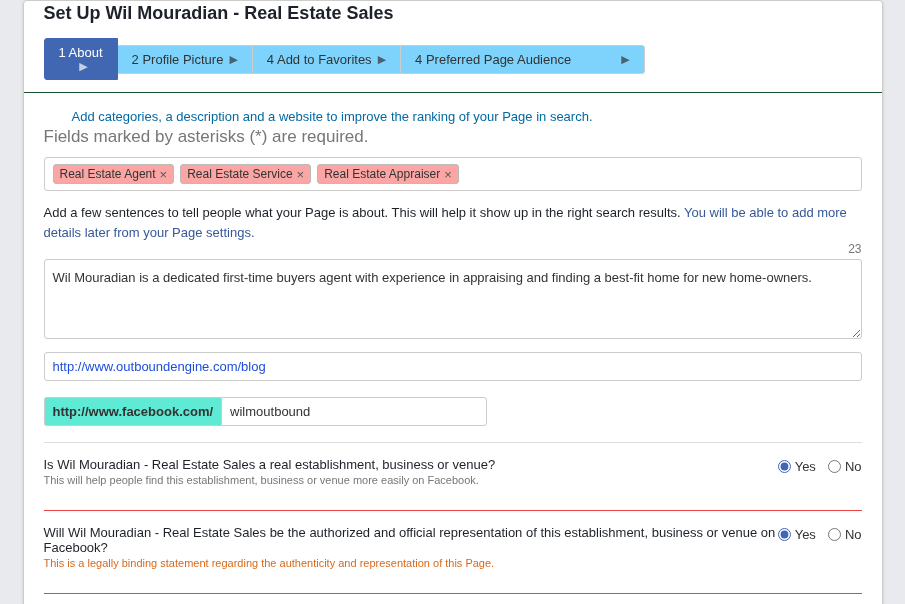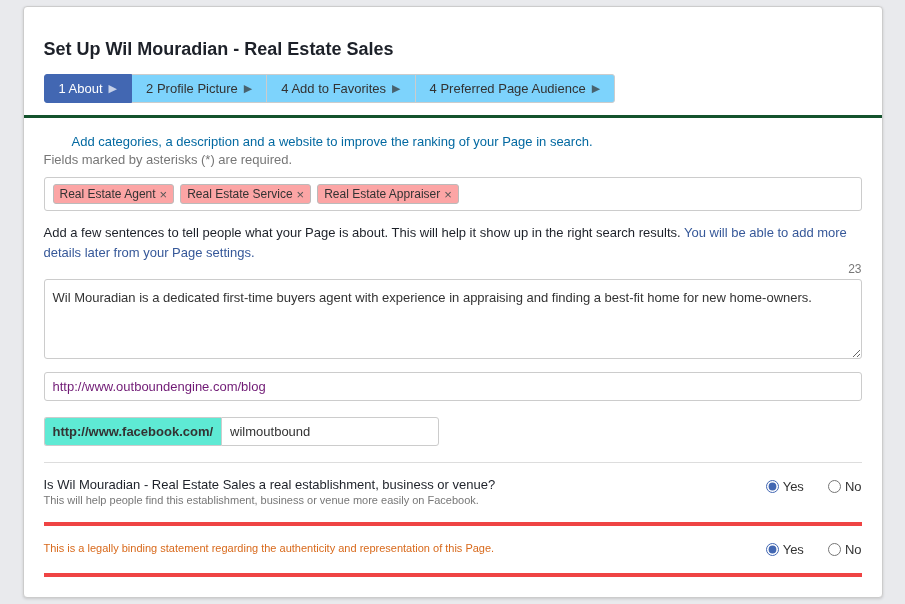--- a/index.html
+++ b/index.html
@@ -15,22 +15,22 @@
     }
     .card {
       background: #fff;
       border: 1px solid #ccc;
       border-radius: 4px;
       width: 860px;
       padding: 0;
       box-shadow: 0 1px 3px rgba(0,0,0,0.15);
     }
     .card-header {
-      padding: 32px 20px 12px;
-      border-bottom: 3px solid #14532d;
+      padding: 2px 20px 12px;
+      border-bottom: 1px solid #14532d;
     }
     .card-title {
       font-size: 18px;
       font-weight: bold;
       color: #1d2129;
       margin-bottom: 14px;
     }
     .tabs {
       display: flex;
       align-items: center;
@@ -49,42 +49,44 @@
       margin-right: -1px;
     }
     .tab.active {
       background: #4267b2;
       color: #fff;
       border-color: #4267b2;
       z-index: 2;
     }
     .tab:first-child {
       border-radius: 3px 0 0 3px;
+      flex-direction: column;
     }
     .tab:last-child {
       border-radius: 0 3px 3px 0;
       margin-right: 0;
+      gap: 44px;
     }
     .tab-arrow {
       margin-left: 6px;
       font-size: 11px;
       color: inherit;
       opacity: 0.7;
     }
     .card-body {
       padding: 16px 20px;
     }
     .desc-text {
       font-size: 13px;
       color: #0369a1;
       margin-bottom: 3px;
       margin-left: 28px;
     }
     .required-note {
-      font-size: 13px;
+      font-size: 17px;
       color: #777;
       margin-bottom: 10px;
     }
     .tags-container {
       display: flex;
       align-items: center;
       flex-wrap: wrap;
       border: 1px solid #ccc;
       border-radius: 3px;
       padding: 5px 8px;
@@ -136,21 +138,21 @@
       font-family: inherit;
       line-height: 1.5;
       outline: none;
     }
     .url-input {
       width: 100%;
       border: 1px solid #ccc;
       border-radius: 3px;
       padding: 6px 8px;
       font-size: 13px;
-      color: #701a75;
+      color: #1d4ed8;
       margin-bottom: 16px;
       font-family: inherit;
       outline: none;
     }
     .username-section {
       margin-bottom: 16px;
     }
     .username-desc {
       font-size: 13px;
       color: #1d2129;
@@ -171,28 +173,28 @@
       border-right: none;
       border-radius: 3px 0 0 3px;
       background: #5eead4;
     }
     .username-input {
       border: 1px solid #ccc;
       border-radius: 0 3px 3px 0;
       padding: 6px 8px;
       font-size: 13px;
       color: #333;
-      width: 218px;
+      width: 266px;
       font-family: inherit;
       outline: none;
     }
     .radio-section {
       margin-bottom: 14px;
-      padding-bottom: 10px;
-      border-bottom: 4px solid #ef4444;
+      padding-bottom: 18px;
+      border-bottom: 1px solid #ef4444;
     }
     .radio-row {
       display: flex;
       align-items: flex-start;
       justify-content: space-between;
       margin-bottom: 6px;
     }
     .radio-question {
       flex: 1;
     }
@@ -204,21 +206,21 @@
       font-size: 11px;
       color: #777;
       margin-top: 2px;
     }
     .radio-q-sub.legal {
       color: #d8691b;
     }
     .radio-options {
       display: flex;
       align-items: flex-start;
-      gap: 24px;
+      gap: 12px;
       padding-top: 2px;
     }
     .radio-option {
       display: flex;
       align-items: center;
       gap: 4px;
       font-size: 13px;
       cursor: pointer;
     }
     .radio-option input[type="radio"] {
@@ -314,20 +316,21 @@
               <input type="radio" name="q1" value="no" style="">
               <span>No</span>
             </label>
           </div>
         </div>
       </div>
 
       <div class="radio-section radio-section-last">
         <div class="radio-row">
           <div class="radio-question">
+            <div class="radio-q-text">Will Wil Mouradian - Real Estate Sales be the authorized and official representation of this establishment, business or venue on Facebook?</div>
             <div class="radio-q-sub legal">This is a legally binding statement regarding the authenticity and representation of this Page.</div>
           </div>
           <div class="radio-options">
             <label class="radio-option">
               <input type="radio" name="q2" value="yes" checked="" style="">
               <span>Yes</span>
             </label>
             <label class="radio-option">
               <input type="radio" name="q2" value="no" style="">
               <span>No</span>

